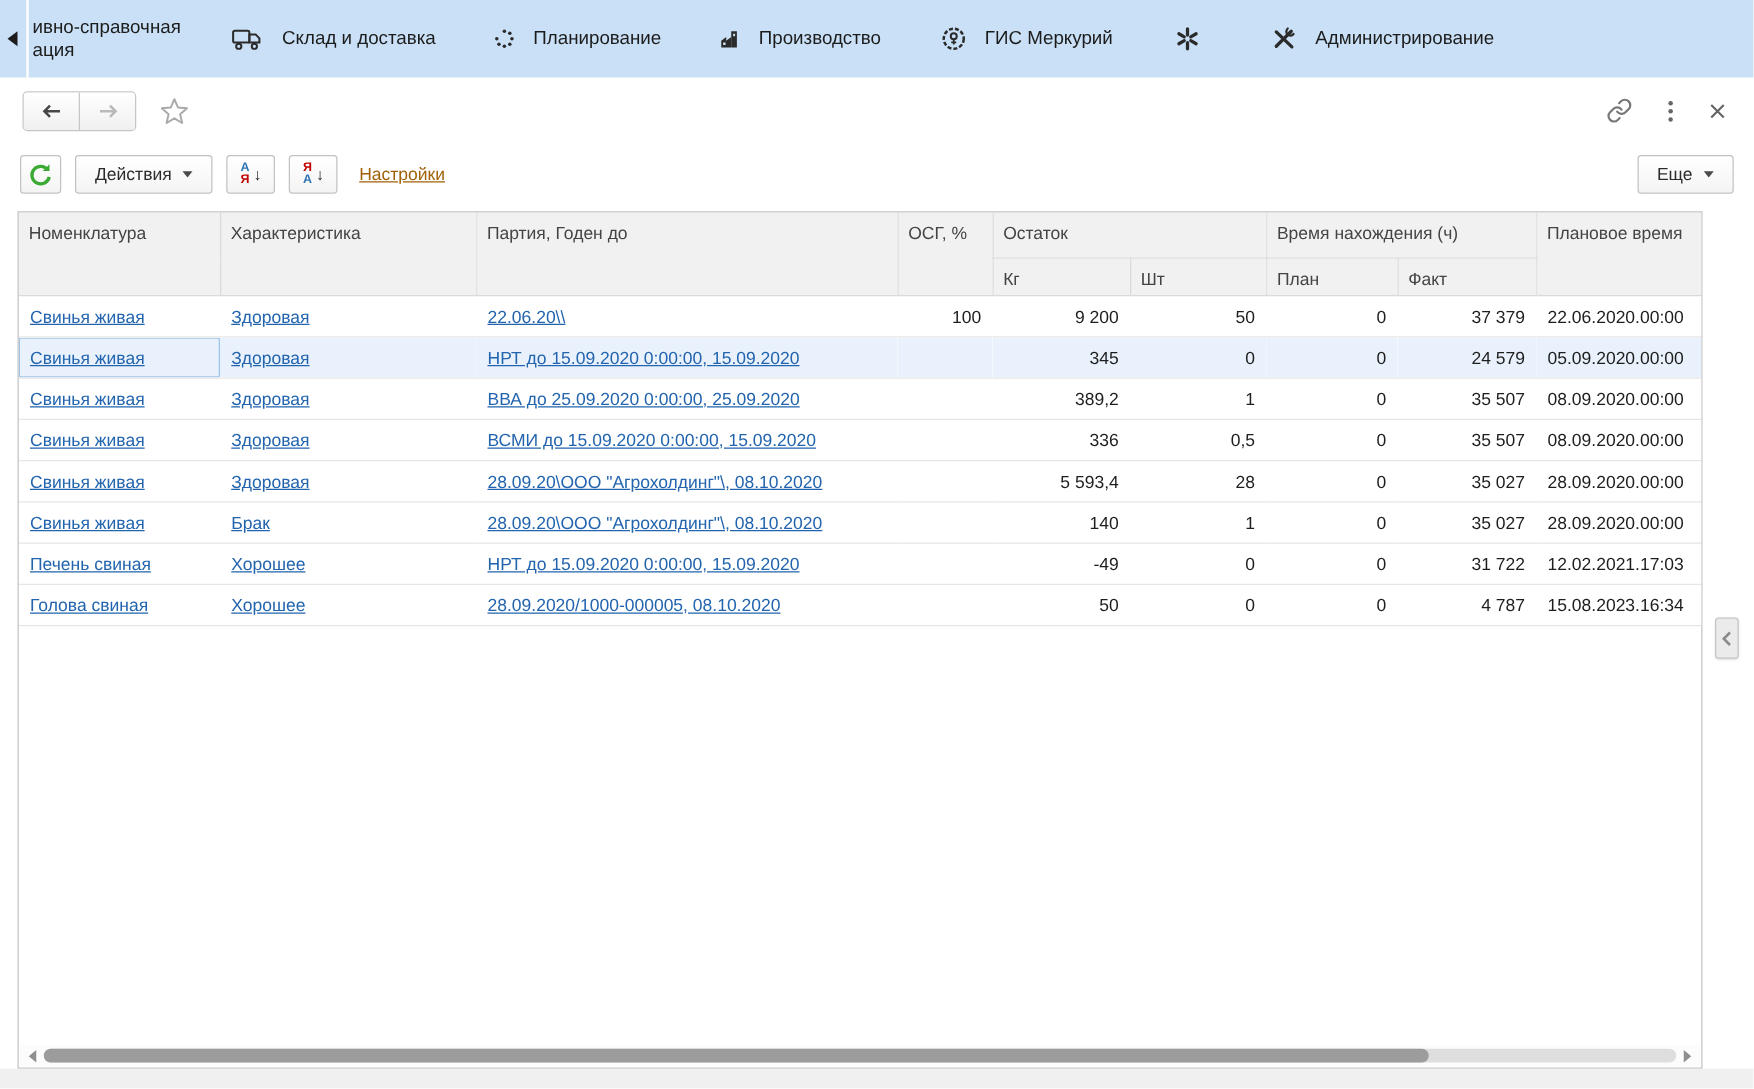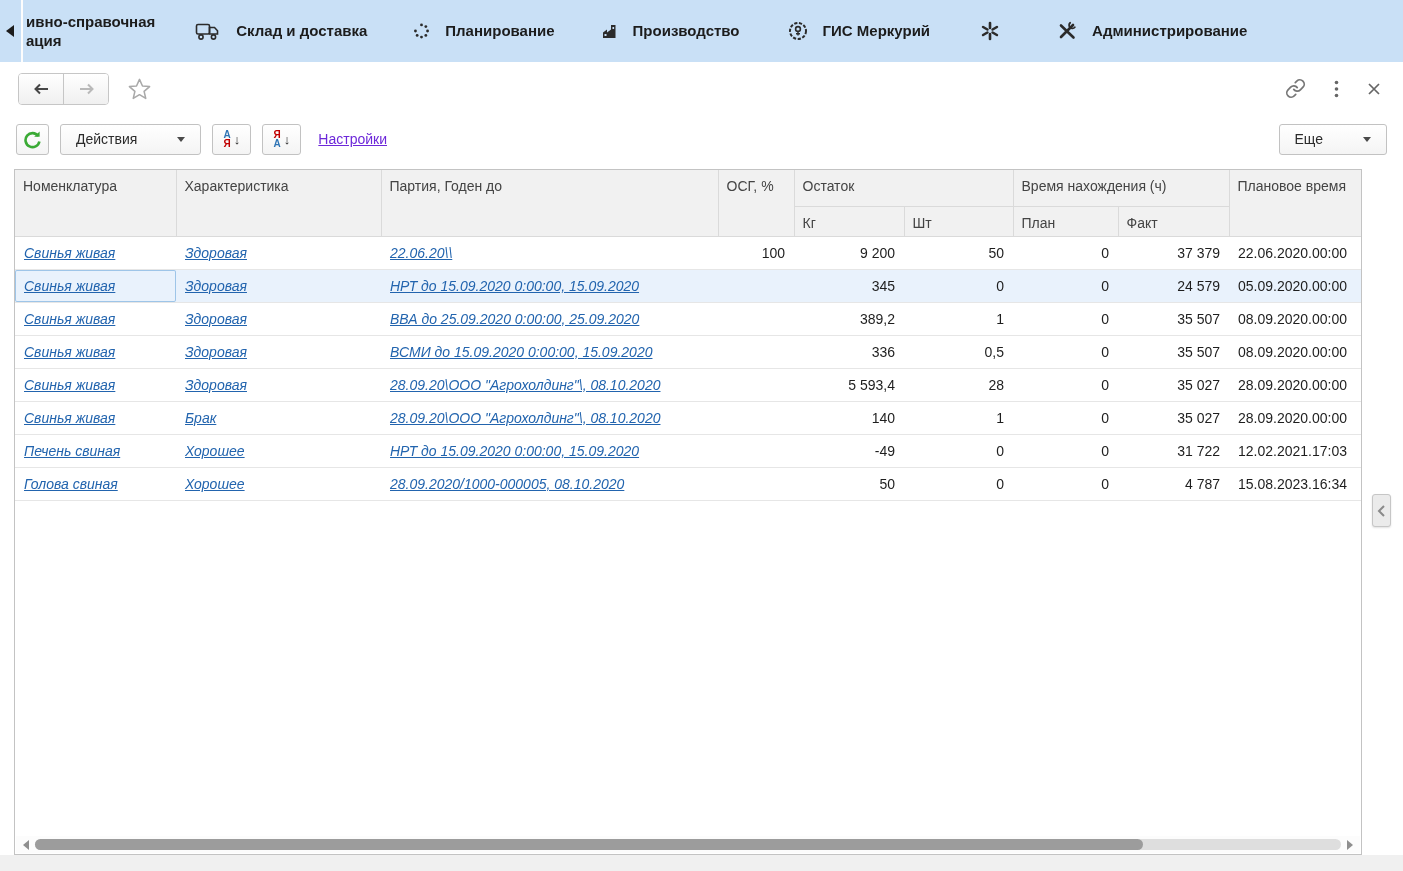--- a/index.html
+++ b/index.html
@@ -1,20 +1,20 @@
 <!DOCTYPE html>
 <html><head>
 <meta charset="utf-8">
 <style>
   html,body{margin:0;padding:0;background:#fff;}
   .app{position:relative;width:1403px;height:871px;overflow:hidden;background:#fff;
        font-family:"Liberation Sans","DejaVu Sans",sans-serif;color:#1e1e1e;}
 
   
-  .topnav{position:relative;height:62px;background:#c9e0f6;display:flex;align-items:center;font-weight:bold;}
+  .topnav{position:relative;height:62px;background:#c9e0f6;display:flex;align-items:center;}
   .nav-scroll-left{width:20px;height:100%;display:flex;align-items:center;justify-content:center;cursor:pointer;}
   .tri-left{width:0;height:0;border-top:6px solid transparent;border-bottom:6px solid transparent;border-right:8px solid #1c1c1c;}
   .nav-sep{position:absolute;left:21px;top:0;bottom:0;width:2px;background:#fdfdfd;}
   .nav-item{display:flex;align-items:center;font-size:15px;color:#1c1c1c;cursor:pointer;white-space:nowrap;}
   .nav-item .nav-icon{margin-right:15px;display:flex;align-items:center;}
   .nav-label{line-height:1.3;}
   .nav-item.wrap{white-space:normal;}
   .nav-item.wrap .nav-label{max-width:190px;}
   .ni-1{margin-left:6px;}
   .ni-2{margin-left:40px;} .ni-3{margin-left:46px;} .ni-4{margin-left:46px;}
@@ -27,45 +27,45 @@
   .histbtn + .histbtn{border-left:1px solid #c6c6c6;}
   .star{margin-left:18px;display:flex;cursor:pointer;}
   .page-title{margin-left:14px;font-size:19px;color:#111;white-space:nowrap;}
   .title-icons{margin-left:auto;display:flex;align-items:center;gap:28px;padding-right:4px;}
   .title-icons > span{display:flex;cursor:pointer;}
 
   
   .toolbar{height:48px;display:flex;align-items:center;padding:0 16px;gap:11px;background:#fff;}
   .btn{height:31px;border:1px solid #c2c2c2;border-radius:3px;background:linear-gradient(#ffffff,#f4f4f4);
        color:#2b2b2b;font-size:14px;display:inline-flex;align-items:center;justify-content:center;
-       padding:0 15px;cursor:pointer;box-sizing:border-box;white-space:nowrap;gap:31px;}
+       padding:0 15px;cursor:pointer;box-sizing:border-box;white-space:nowrap;}
   .btn.icon-only{width:33px;padding:0;}
   .caret{width:0;height:0;border-left:4px solid transparent;border-right:4px solid transparent;border-top:5px solid #4a4a4a;margin-left:9px;}
   .btn .bicon{margin-right:9px;display:flex;}
   .sort-btn{width:39px;padding:0;gap:2px;}
   .sort-letters{display:flex;flex-direction:column;font-size:10px;font-weight:bold;line-height:9px;text-align:center;}
   .sort-asc .top, .sort-desc .bot{color:#2e74b5;}
   .sort-asc .bot, .sort-desc .top{color:#c00000;}
   .sort-arrow{font-size:13px;color:#222;margin-left:1px;}
-  .link-btn{color:#6d28d9;text-decoration:underline;font-size:14px;margin-left:6px;cursor:pointer;}
+  .link-btn{color:#a16207;text-decoration:underline;font-size:14px;margin-left:6px;cursor:pointer;}
   .more{margin-left:auto;}
 
   
   .grid{position:absolute;left:14px;top:169px;width:1348px;bottom:16px;border:1px solid #c3c3c3;
         background:#fff;overflow:hidden;box-sizing:border-box;}
   table.grid-tbl{border-collapse:collapse;table-layout:fixed;width:1414px;}
   .grid-tbl th{background:#f1f1f1;border-right:1px solid #dadada;border-bottom:1px solid #dadada;
         font-weight:normal;color:#444;text-align:left;padding:8px 8px 4px 8px;font-size:14px;
         vertical-align:top;box-sizing:border-box;overflow:hidden;white-space:nowrap;}
   tr.h1 th{height:36px;} tr.h2 th{height:30px;}
   .grid-tbl td{height:33px;border-bottom:1px solid #e6e6e6;padding:0 9px;font-size:14px;color:#1e1e1e;
         box-sizing:border-box;overflow:hidden;white-space:nowrap;background:#fff;}
   td.num{text-align:right;}
   td.time{text-align:left;}
-  a.cell-link{color:#2264ae;text-decoration:underline;cursor:pointer;font-style:italic;}
+  a.cell-link{color:#2264ae;text-decoration:underline;cursor:pointer;}
   tr.selected td{background:#e9f2fc;}
   td.current-cell{background:#dfeefb;box-shadow:inset 0 0 0 1px #9ec5e8;border-radius:2px;}
 
   
   .hscroll{position:absolute;left:1px;right:1px;bottom:1px;height:17px;background:#fcfcfc;}
   .hs-arrow{position:absolute;top:4px;width:0;height:0;border-top:5px solid transparent;border-bottom:5px solid transparent;cursor:pointer;}
   .hs-left{left:7px;border-right:6px solid #8f8f8f;}
   .hs-right{right:7px;border-left:6px solid #8f8f8f;}
   .hs-track{position:absolute;left:19px;right:19px;top:3px;height:11px;border-radius:6px;background:#dedede;}
   .hs-thumb{position:absolute;left:19px;width:1108px;top:3px;height:11px;border-radius:6px;background:#9c9c9c;cursor:pointer;}

